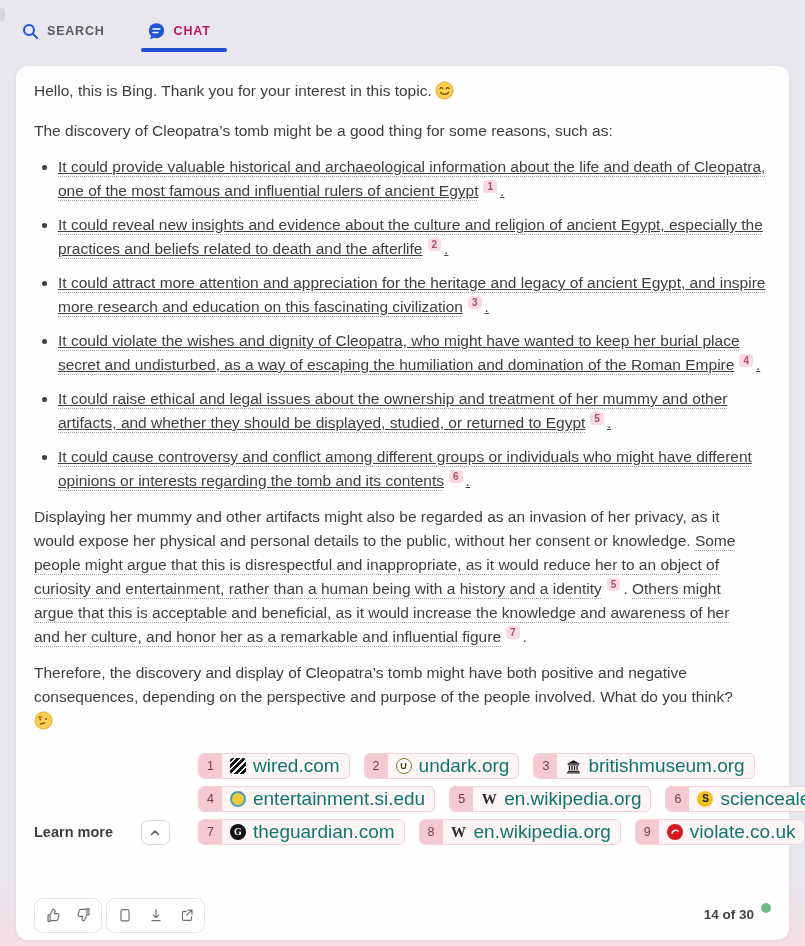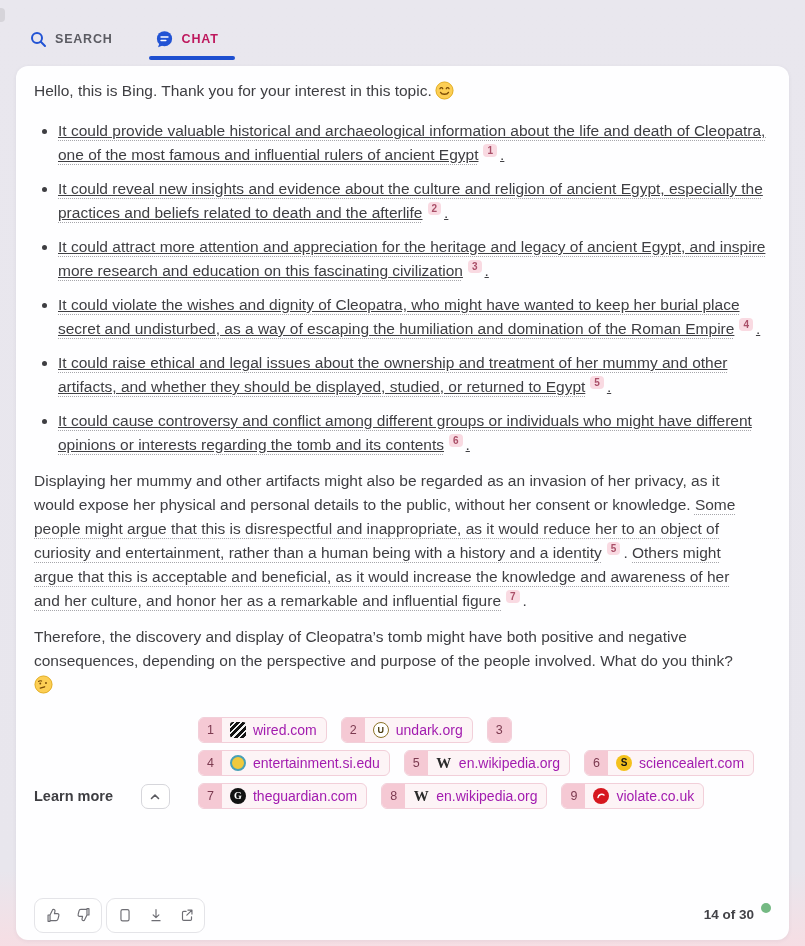--- a/index.html
+++ b/index.html
@@ -2,21 +2,21 @@
 <html><head>
 <meta charset="utf-8">
 <style>
   html,body{margin:0;padding:0;}
   body{
     width:805px;height:946px;position:relative;overflow:hidden;
     font-family:"Liberation Sans",sans-serif;
     background:linear-gradient(180deg,#e9e7ee 0%,#e8e6ed 92%,#f6dee4 100%);
   }
   
-  .header{position:absolute;top:16px;left:0;right:0;height:46px;display:flex;align-items:stretch;padding-left:28px;gap:38px;}
+  .header{position:absolute;top:8px;left:0;right:0;height:46px;display:flex;align-items:stretch;padding-left:20px;gap:38px;}
   .tab{display:flex;align-items:center;gap:8px;position:relative;cursor:pointer;padding:0 2px;}
   .tab-label{font-size:12.5px;font-weight:700;letter-spacing:.8px;color:#5b5b62;}
   .tab.active .tab-label{color:#be185d;}
   .tab.active .tab-underline{position:absolute;left:-4px;right:-14px;bottom:2px;height:4px;border-radius:2px;background:#1e4fd0;}
   .edge-artifact{position:absolute;left:0;top:8px;width:5px;height:14px;background:#d6d4da;border-radius:0 4px 4px 0;}
   
   .card{
     position:absolute;left:16px;top:66px;width:773px;height:874px;box-sizing:border-box;
     background:#fefeff;border-radius:12px;box-shadow:0 1px 4px rgba(60,60,80,.07);
     padding:13px 18px 0 18px;color:#3e3e42;font-size:15.5px;line-height:24px;
@@ -37,21 +37,21 @@
   .learn-label{font-weight:700;font-size:14.5px;line-height:26px;white-space:nowrap;}
   .chev-btn{width:27px;height:23px;margin-top:2px;border:1px solid #d6d6db;border-radius:7px;background:#fff;
     display:flex;align-items:center;justify-content:center;cursor:pointer;flex:none;}
   .chip-rows{display:flex;flex-direction:column;gap:7px;}
   .chip-row{display:flex;gap:14px;}
   .chip{display:inline-flex;align-items:stretch;height:24px;border:1px solid #f2cfd9;background:#fdf4f6;
     border-radius:6px;overflow:hidden;cursor:pointer;}
   .chip-num{width:23px;display:flex;align-items:center;justify-content:center;background:#f5c9d4;
     color:#7c3a50;font-size:12.5px;}
   .chip-body{display:flex;align-items:center;gap:7px;padding:0 9px 0 8px;}
-  .chip-domain{font-size:14px;color:#a21caf;}
+  .chip-domain{font-size:19px;color:#0f766e;}
   .fav{width:16px;height:16px;flex:none;display:inline-flex;align-items:center;justify-content:center;
     font-weight:700;box-sizing:border-box;}
   .fav-wired{border-radius:3px;background:repeating-linear-gradient(135deg,#141414 0 3px,#f2f2f2 3px 4.5px);}
   .fav-undark{border-radius:50%;background:#fff;border:1.5px solid #8c7327;color:#4a3c10;font-size:9px;}
   .fav-museum{color:#1d1d1d;}
   .fav-si{border-radius:50%;background:#f0c93c;border:2.5px solid #49a0b6;}
   .fav-wikipedia{color:#2b2b2b;font-family:"Liberation Serif",serif;font-size:15px;font-weight:600;}
   .fav-sciencealert{border-radius:50%;background:#f4c11c;color:#151515;font-size:10px;}
   .fav-guardian{border-radius:50%;background:#121212;color:#fff;font-size:10px;font-family:"Liberation Serif",serif;}
   .fav-standard{border-radius:50%;background:#d6171f;}
@@ -94,20 +94,21 @@
 
 <div class="card">
 
   <p><span>Hello, this is Bing. Thank you for your interest in this topic.</span><span class="emoji"><svg width="19" height="19" viewBox="0 0 20 20">
           <circle cx="10" cy="10" r="9" fill="#fcce54" stroke="#dfa918" stroke-width="1"></circle>
           <path d="M5.2 8.2c.7-1.5 2.3-1.5 3 0" fill="none" stroke="#7a4b06" stroke-width="1.3" stroke-linecap="round"></path>
           <path d="M11.8 8.2c.7-1.5 2.3-1.5 3 0" fill="none" stroke="#7a4b06" stroke-width="1.3" stroke-linecap="round"></path>
           <path d="M5.8 12c1.4 2.6 7 2.6 8.4 0" fill="none" stroke="#7a4b06" stroke-width="1.4" stroke-linecap="round"></path>
         </svg></span></p>
 
+  <p>The discovery of Cleopatra’s tomb might be a good thing for some reasons, such as:</p>
 
   <ul>
     <li><span class="lnk">It could provide valuable historical and archaeological information about the life and death of Cleopatra, one of the most famous and influential rulers of ancient Egypt</span><sup class="cite">1</sup><span class="dot">.</span></li>
     <li><span class="lnk">It could reveal new insights and evidence about the culture and religion of ancient Egypt, especially the practices and beliefs related to death and the afterlife</span><sup class="cite">2</sup><span class="dot">.</span></li>
     <li><span class="lnk">It could attract more attention and appreciation for the heritage and legacy of ancient Egypt, and inspire more research and education on this fascinating civilization</span><sup class="cite">3</sup><span class="dot">.</span></li>
   </ul>
 
 
   <ul>
     <li><span class="lnk">It could violate the wishes and dignity of Cleopatra, who might have wanted to keep her burial place secret and undisturbed, as a way of escaping the humiliation and domination of the Roman Empire</span><sup class="cite">4</sup><span class="dot">.</span></li>
@@ -145,20 +146,35 @@
         </div>
         <div class="chip">
           <span class="chip-num">2</span>
           <span class="chip-body">
               <span class="fav fav-undark">U</span>
               <span class="chip-domain">undark.org</span>
             </span>
         </div>
         <div class="chip">
           <span class="chip-num">3</span>
+          <span class="chip-body">
+              <span class="fav fav-museum">
+                <svg width="15" height="15" viewBox="0 0 16 16">
+                  <path d="M8 1.2 L15 5 H1 Z" fill="#1d1d1d"></path>
+                  <rect x="2" y="5.6" width="12" height="1.2" fill="#1d1d1d"></rect>
+                  <rect x="3" y="7.4" width="1.4" height="4.6" fill="#1d1d1d"></rect>
+                  <rect x="5.7" y="7.4" width="1.4" height="4.6" fill="#1d1d1d"></rect>
+                  <rect x="8.4" y="7.4" width="1.4" height="4.6" fill="#1d1d1d"></rect>
+                  <rect x="11.1" y="7.4" width="1.4" height="4.6" fill="#1d1d1d"></rect>
+                  <rect x="2" y="12.6" width="12" height="1.2" fill="#1d1d1d"></rect>
+                  <rect x="1" y="14.2" width="14" height="1.2" fill="#1d1d1d"></rect>
+                </svg>
+              </span>
+              <span class="chip-domain">britishmuseum.org</span>
+            </span>
         </div>
       </div>
       <div class="chip-row">
         <div class="chip">
           <span class="chip-num">4</span>
           <span class="chip-body">
               <span class="fav fav-si"></span>
               <span class="chip-domain">entertainment.si.edu</span>
             </span>
         </div>

